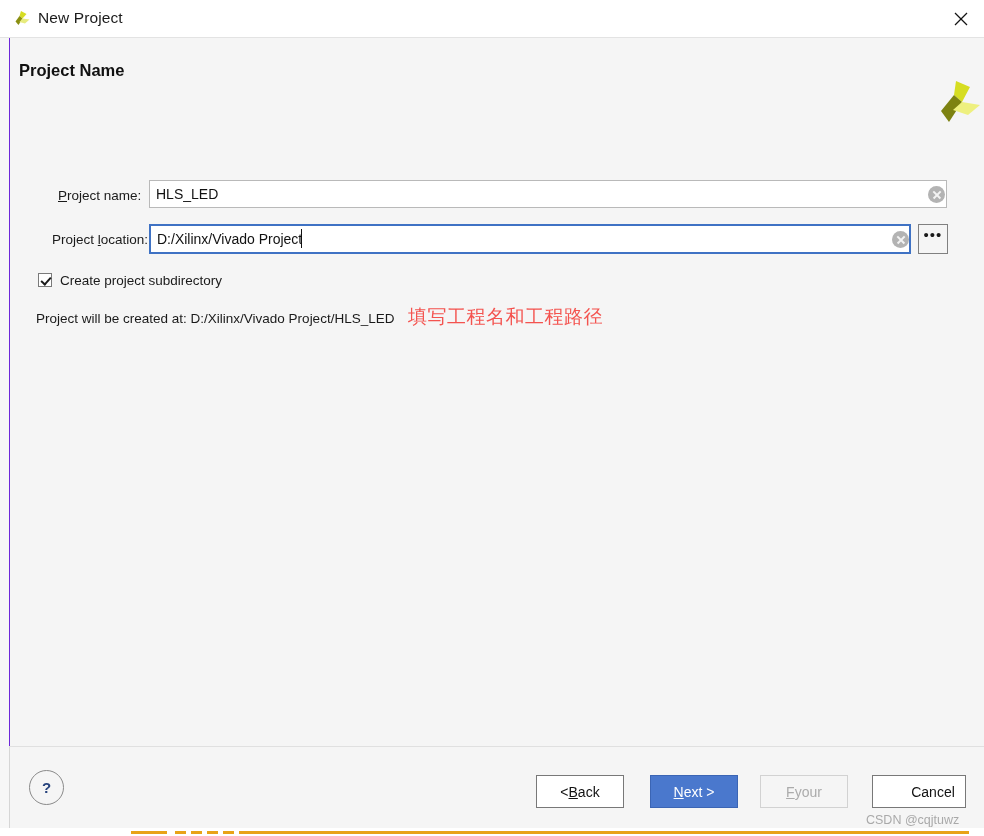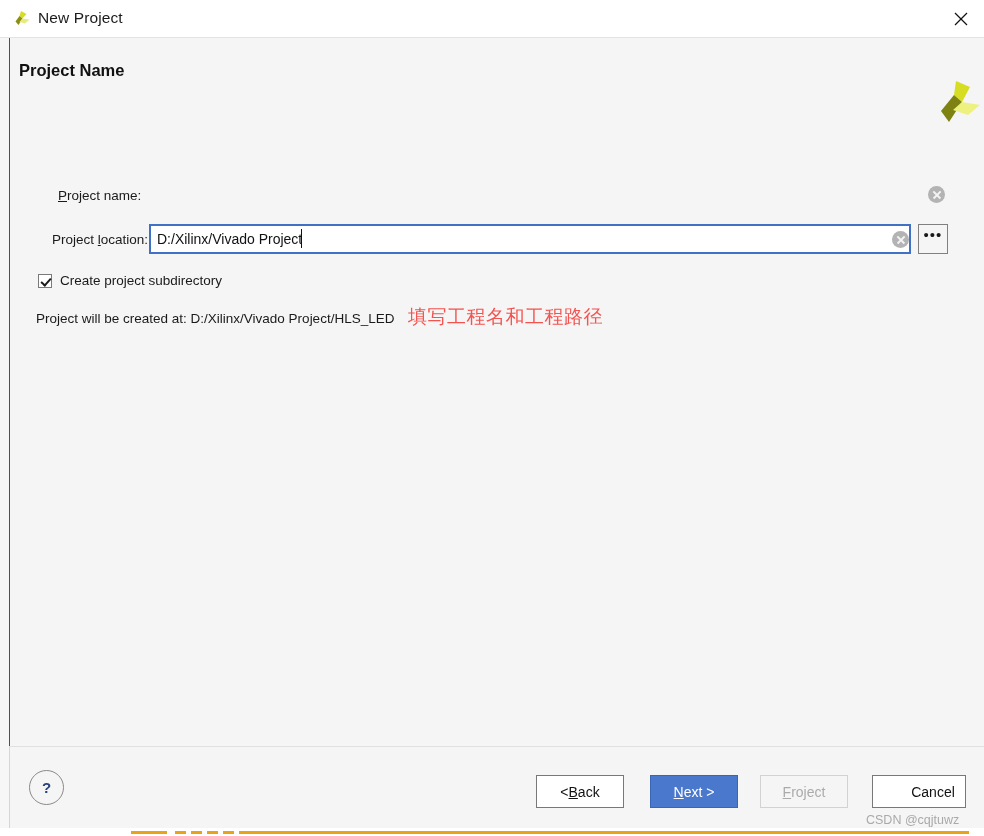--- a/index.html
+++ b/index.html
@@ -167,21 +167,21 @@
     left: 291px; top: 191px;
     width: 1px; height: 19px;
     background: #111111;
   }
 
   
   #checkbox-row {
     position: absolute;
     left: 28px; top: 235px;
     display: flex;
-    align-items: flex-end;
+    align-items: flex-start;
     cursor: pointer;
   }
   #checkbox-box {
     width: 14px; height: 14px;
     box-sizing: border-box;
     border: 1px solid #7a7a7a;
     background: #ffffff;
     position: relative;
     flex: 0 0 auto;
   }
@@ -328,20 +328,21 @@
 
     <div id="brand-logo">
       <svg width="56" height="56" viewBox="0 0 56 56">
         <polygon points="28,6 42,12 34,27 26,20" fill="#d6dd22"></polygon>
         <polygon points="26,20 34,27 21,47 13,36" fill="#7d8211"></polygon>
         <polygon points="34,27 52,30 40,40 25,35" fill="#eef07f"></polygon>
       </svg>
     </div>
 
     <div class="field-label" id="label-project-name"><u>P</u><span>roject name:</span></div>
+    <input class="text-input" id="input-project-name" type="text" value="HLS_LED" style="">
     <div class="clear-icon" id="clear-project-name"></div>
 
     <div class="field-label" id="label-project-loc"><span>Project </span><u>l</u><span>ocation:</span></div>
     <input class="text-input" id="input-project-location" type="text" value="D:/Xilinx/Vivado Project" style="">
     <div id="location-caret"></div>
     <div class="clear-icon" id="clear-project-loc"></div>
     <div id="browse-button">•••</div>
 
     <div id="checkbox-row">
       <div id="checkbox-box"></div>
@@ -365,21 +366,21 @@
         <span>ack</span>
       </div>
 
     <div class="dialog-button" id="btn-next">
         <u>N</u>
         <span>ext &gt;</span>
       </div>
 
     <div class="dialog-button" id="btn-finish">
         <u>F</u>
-        <span>roject</span>
+        <span>your</span>
       </div>
 
     <div class="dialog-button" id="btn-cancel">
         <span>Cancel</span>
       </div>
 
     <div id="watermark">CSDN @cqjtuwz</div>
   </div>
 
   <div id="bg-strip">

